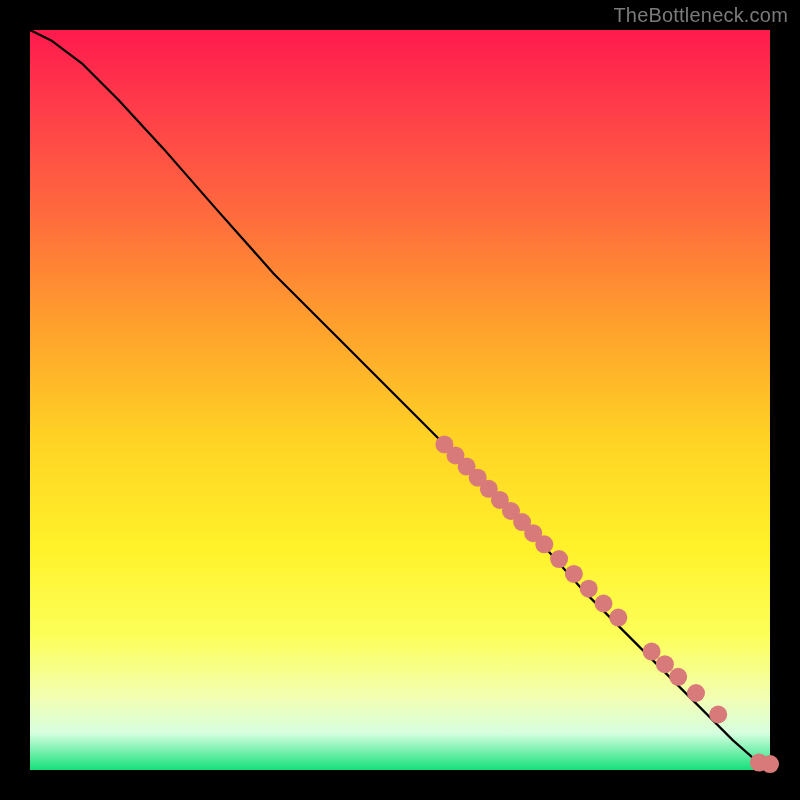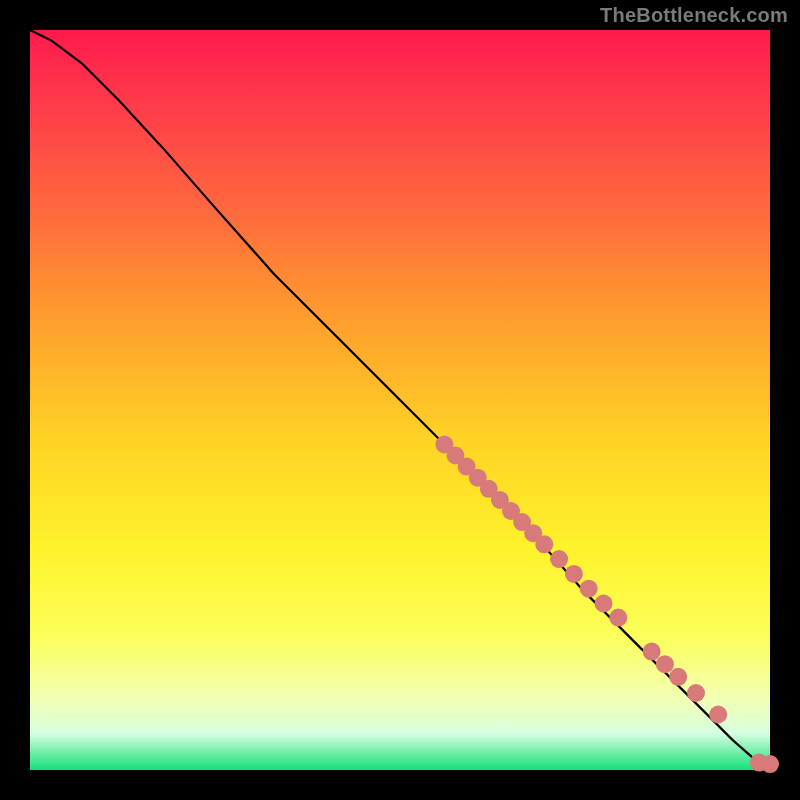--- a/index.html
+++ b/index.html
@@ -36,21 +36,21 @@
       #d7ffe0 95%,
       #14e07a 100%
     );
   }
   .attribution {
     position: absolute;
     top: 4px;
     right: 12px;
     color: #7a7a7a;
     font-size: 20px;
-    font-weight: 700;
+    font-weight: 400;
     letter-spacing: 0.2px;
     user-select: none;
   }
   svg.overlay {
     position: absolute;
     left: 0;
     top: 0;
     width: 740px;
     height: 740px;
     overflow: visible;

